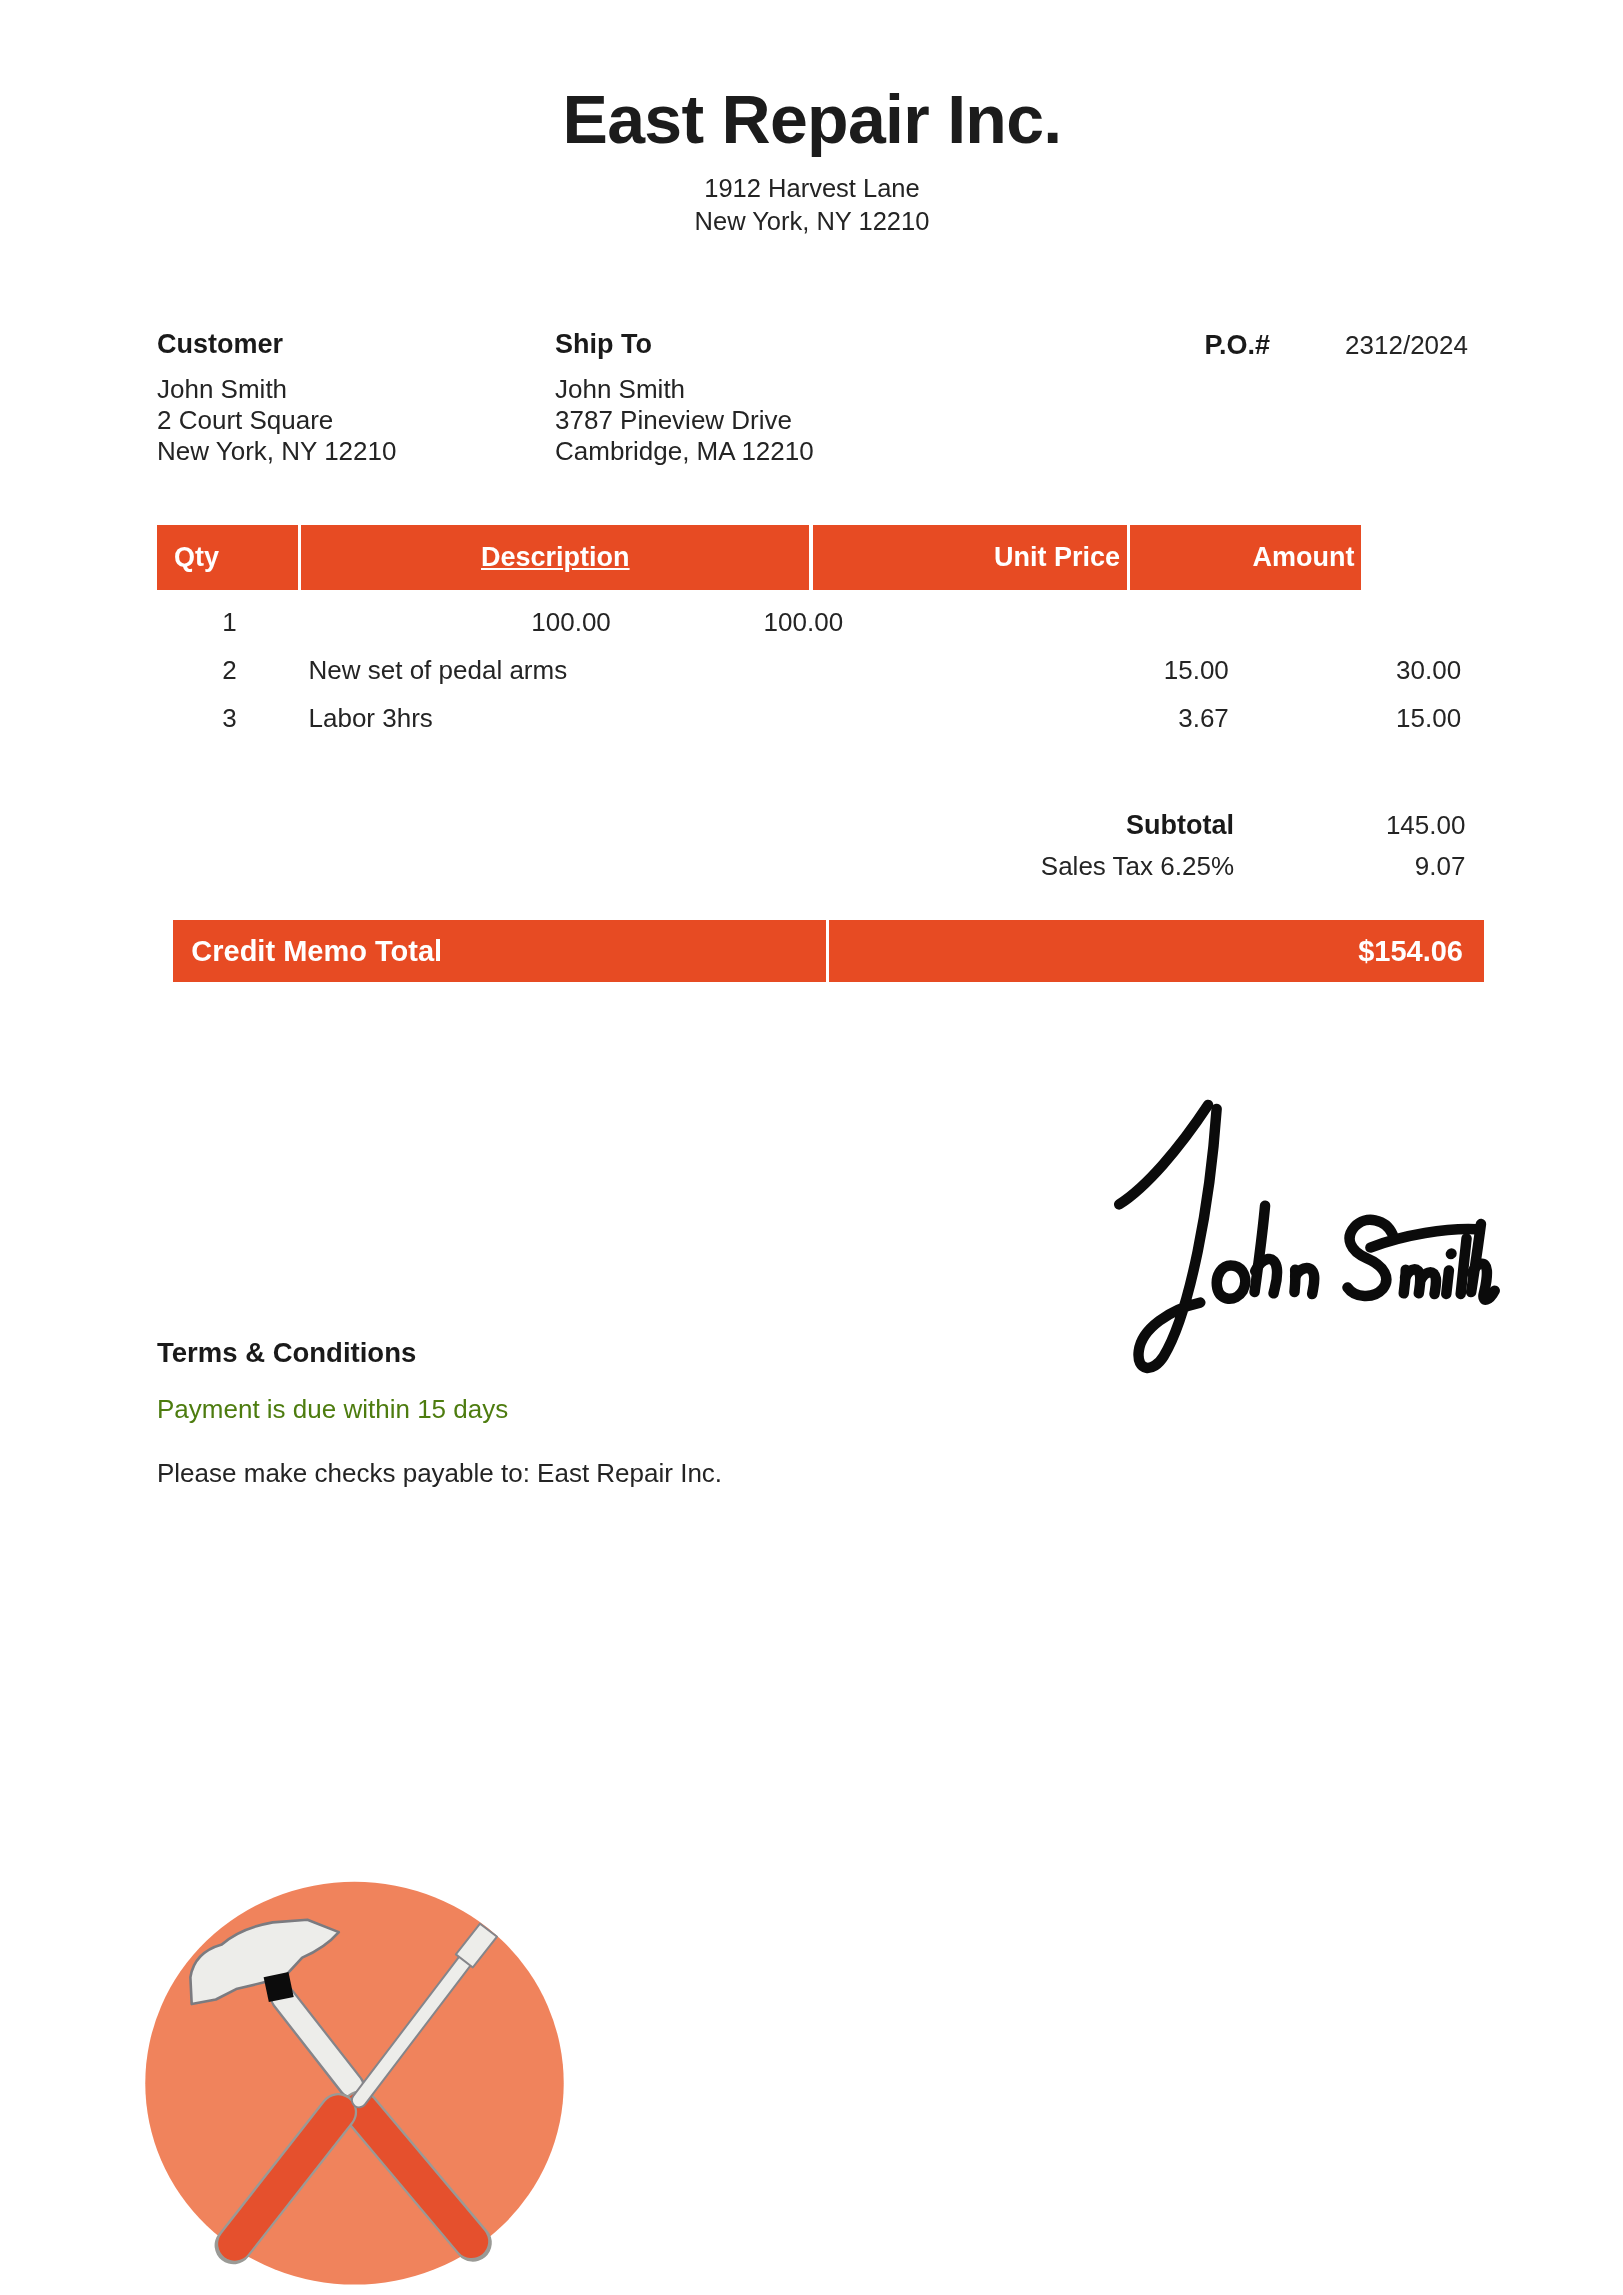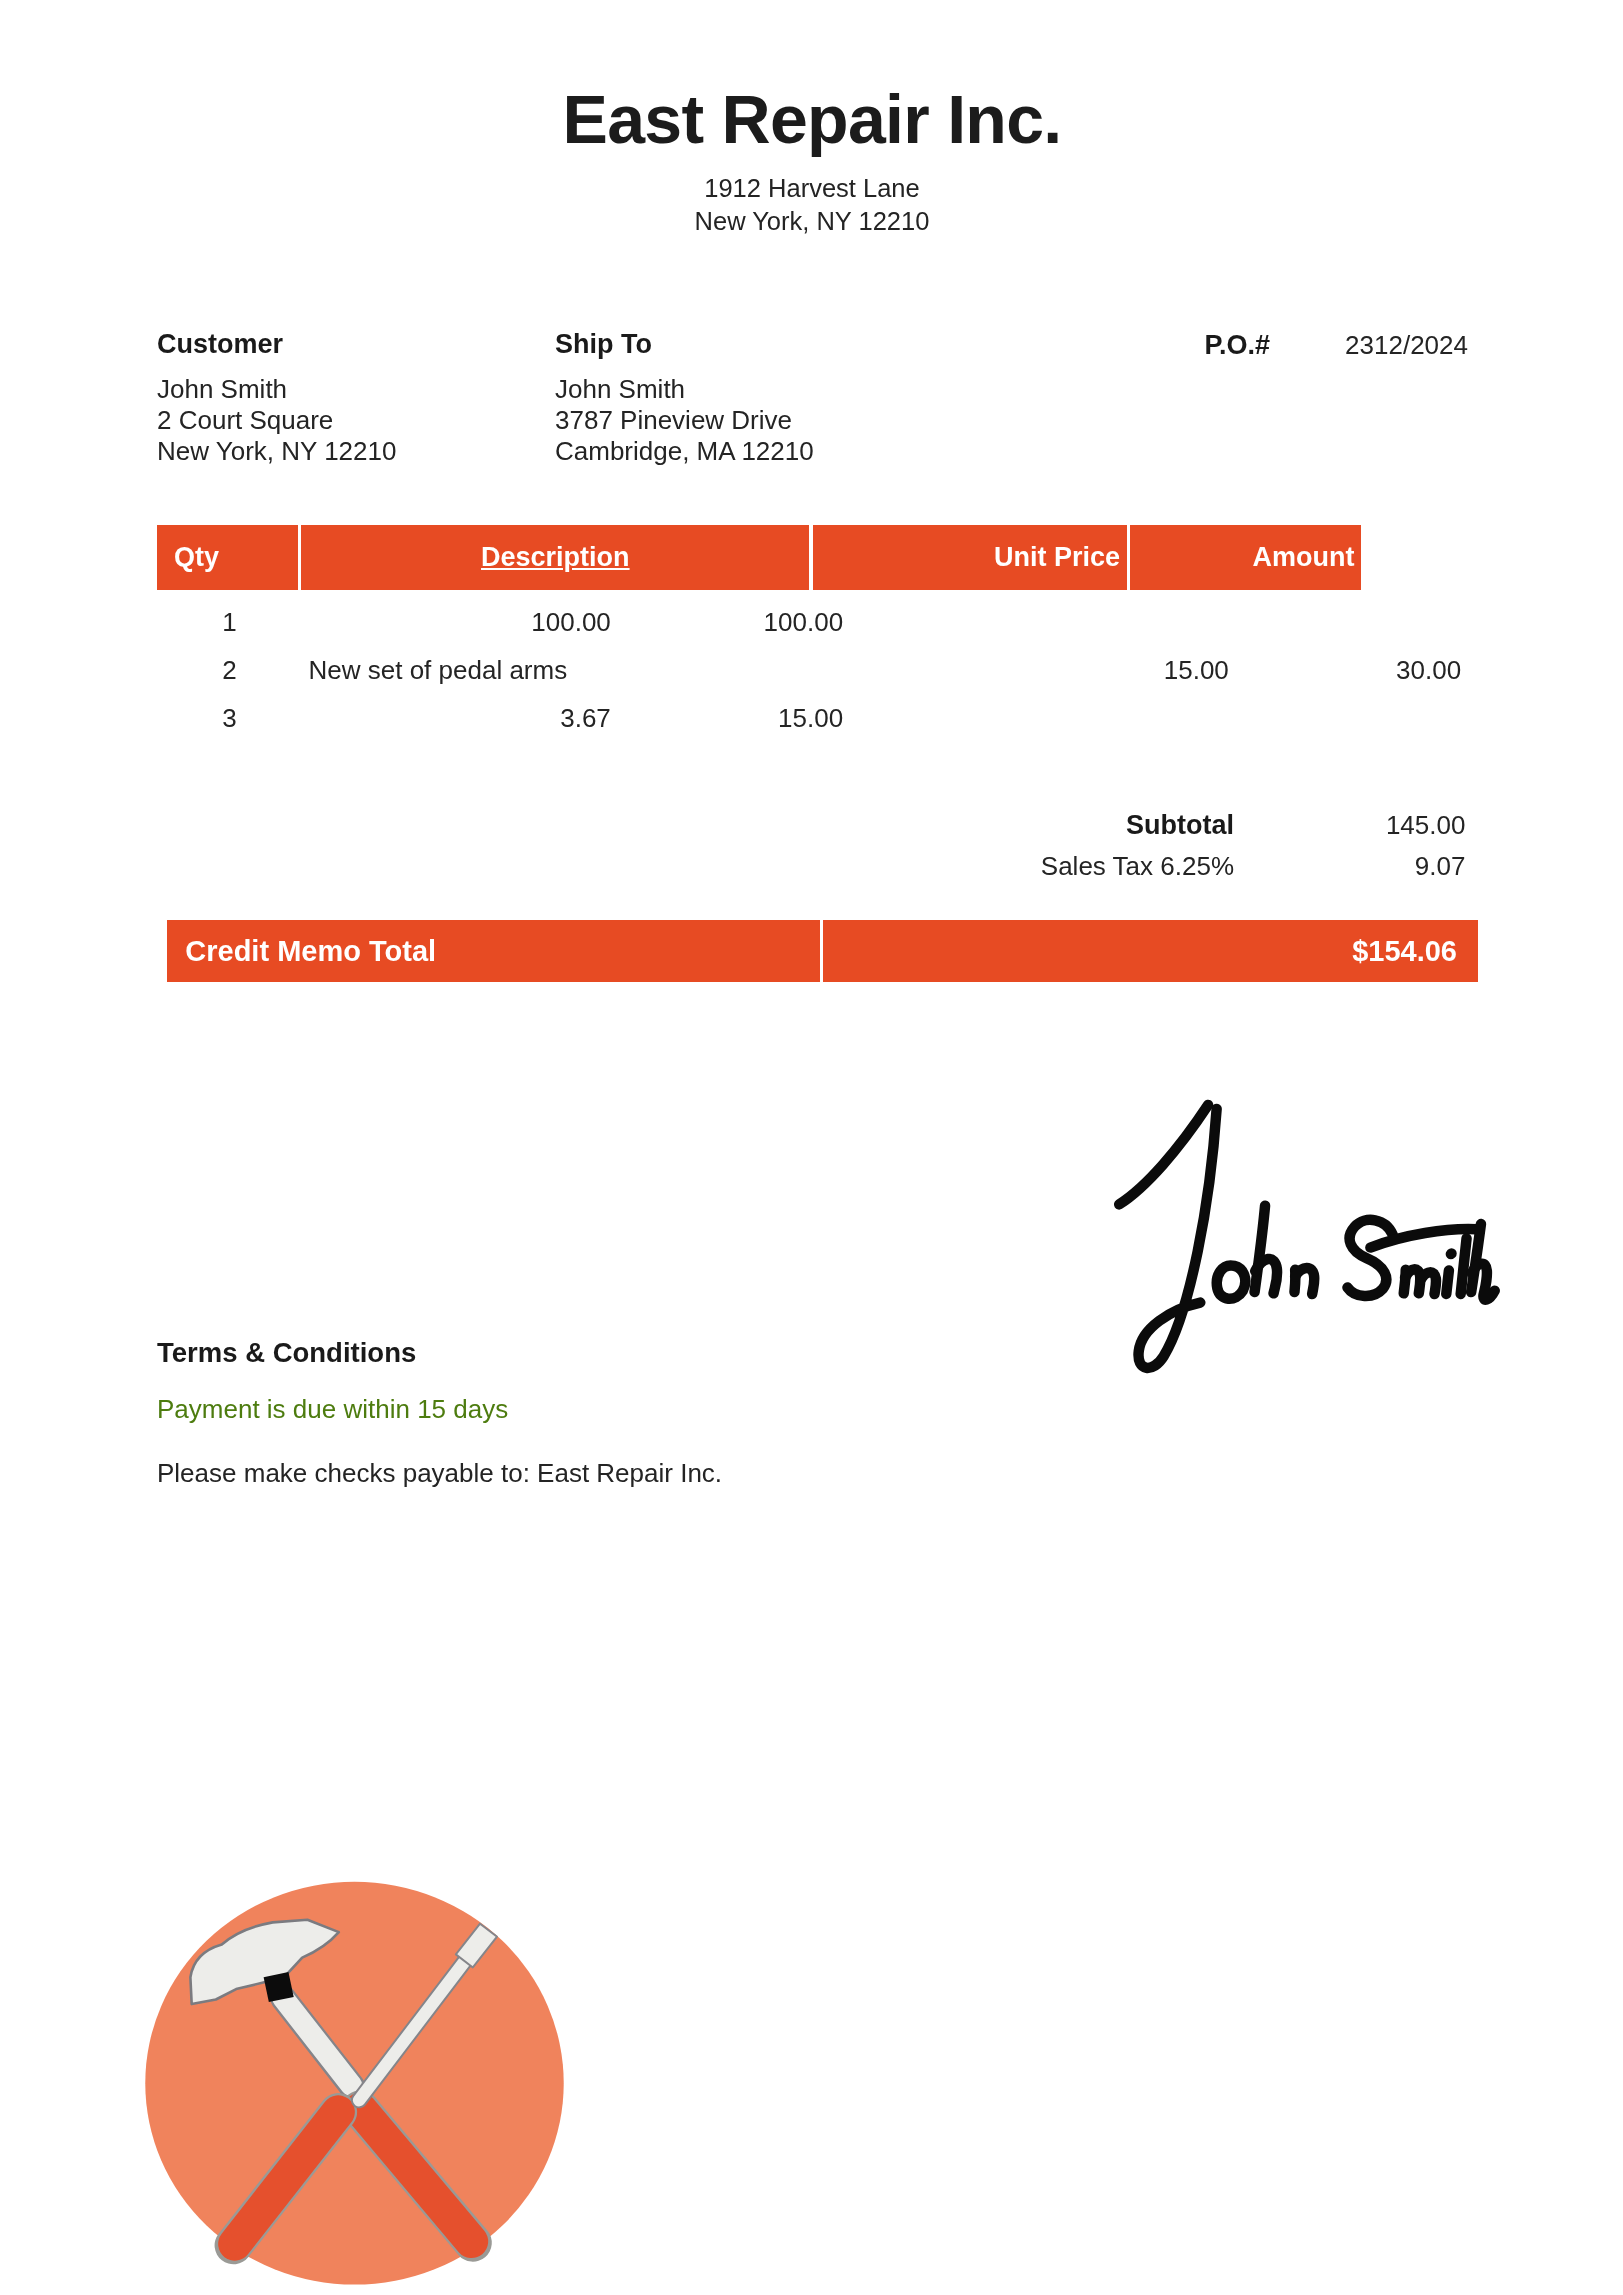--- a/index.html
+++ b/index.html
@@ -49,21 +49,21 @@
   .t-row .b-desc{width:618px;padding-left:6.5px;}
   .t-row .b-unit{width:314px;text-align:right;padding-right:5.2px;}
   .t-row .b-amount{width:231px;text-align:right;padding-right:3.9px;}
   
   .totals{position:absolute;right:156px;top:805px;width:596px;}
   .totals-row{display:flex;justify-content:flex-end;align-items:center;height:41px;font-size:26px;}
   .totals-label{flex:1;text-align:right;color:#242424;}
   .totals-label.bold{font-weight:700;font-size:27px;color:#1a1a1a;}
   .totals-value{width:234px;text-align:right;padding-right:2.6px;color:#242424;}
   
-  .total-bar{position:absolute;left:167px;top:920px;width:1311px;height:62px;display:flex;}
+  .total-bar{position:absolute;left:173px;top:920px;width:1311px;height:62px;display:flex;}
   .total-bar .bar-left{
     width:653px;background:var(--accent);color:#fff;font-weight:700;font-size:29px;
     display:flex;align-items:center;padding-left:18.3px;
   }
   .total-bar .bar-right{
     flex:1;margin-left:3.3px;background:var(--accent);color:#fff;font-weight:700;font-size:29px;
     display:flex;align-items:center;justify-content:flex-end;padding-right:21px;
   }
   
   .signature-svg{position:absolute;left:1110px;top:1089px;overflow:visible;}
@@ -123,20 +123,21 @@
         <div class="b-amount">100.00</div>
       </div>
       <div class="t-row">
         <div class="b-qty">2</div>
         <div class="b-desc">New set of pedal arms</div>
         <div class="b-unit">15.00</div>
         <div class="b-amount">30.00</div>
       </div>
       <div class="t-row">
         <div class="b-qty">3</div>
+        <div class="b-desc">Labor 3hrs</div>
         <div class="b-unit">3.67</div>
         <div class="b-amount">15.00</div>
       </div>
     </div>
   </section>
 
   <section class="totals">
     <div class="totals-row">
       <span class="totals-label bold">Subtotal</span>
       <span class="totals-value">145.00</span>

